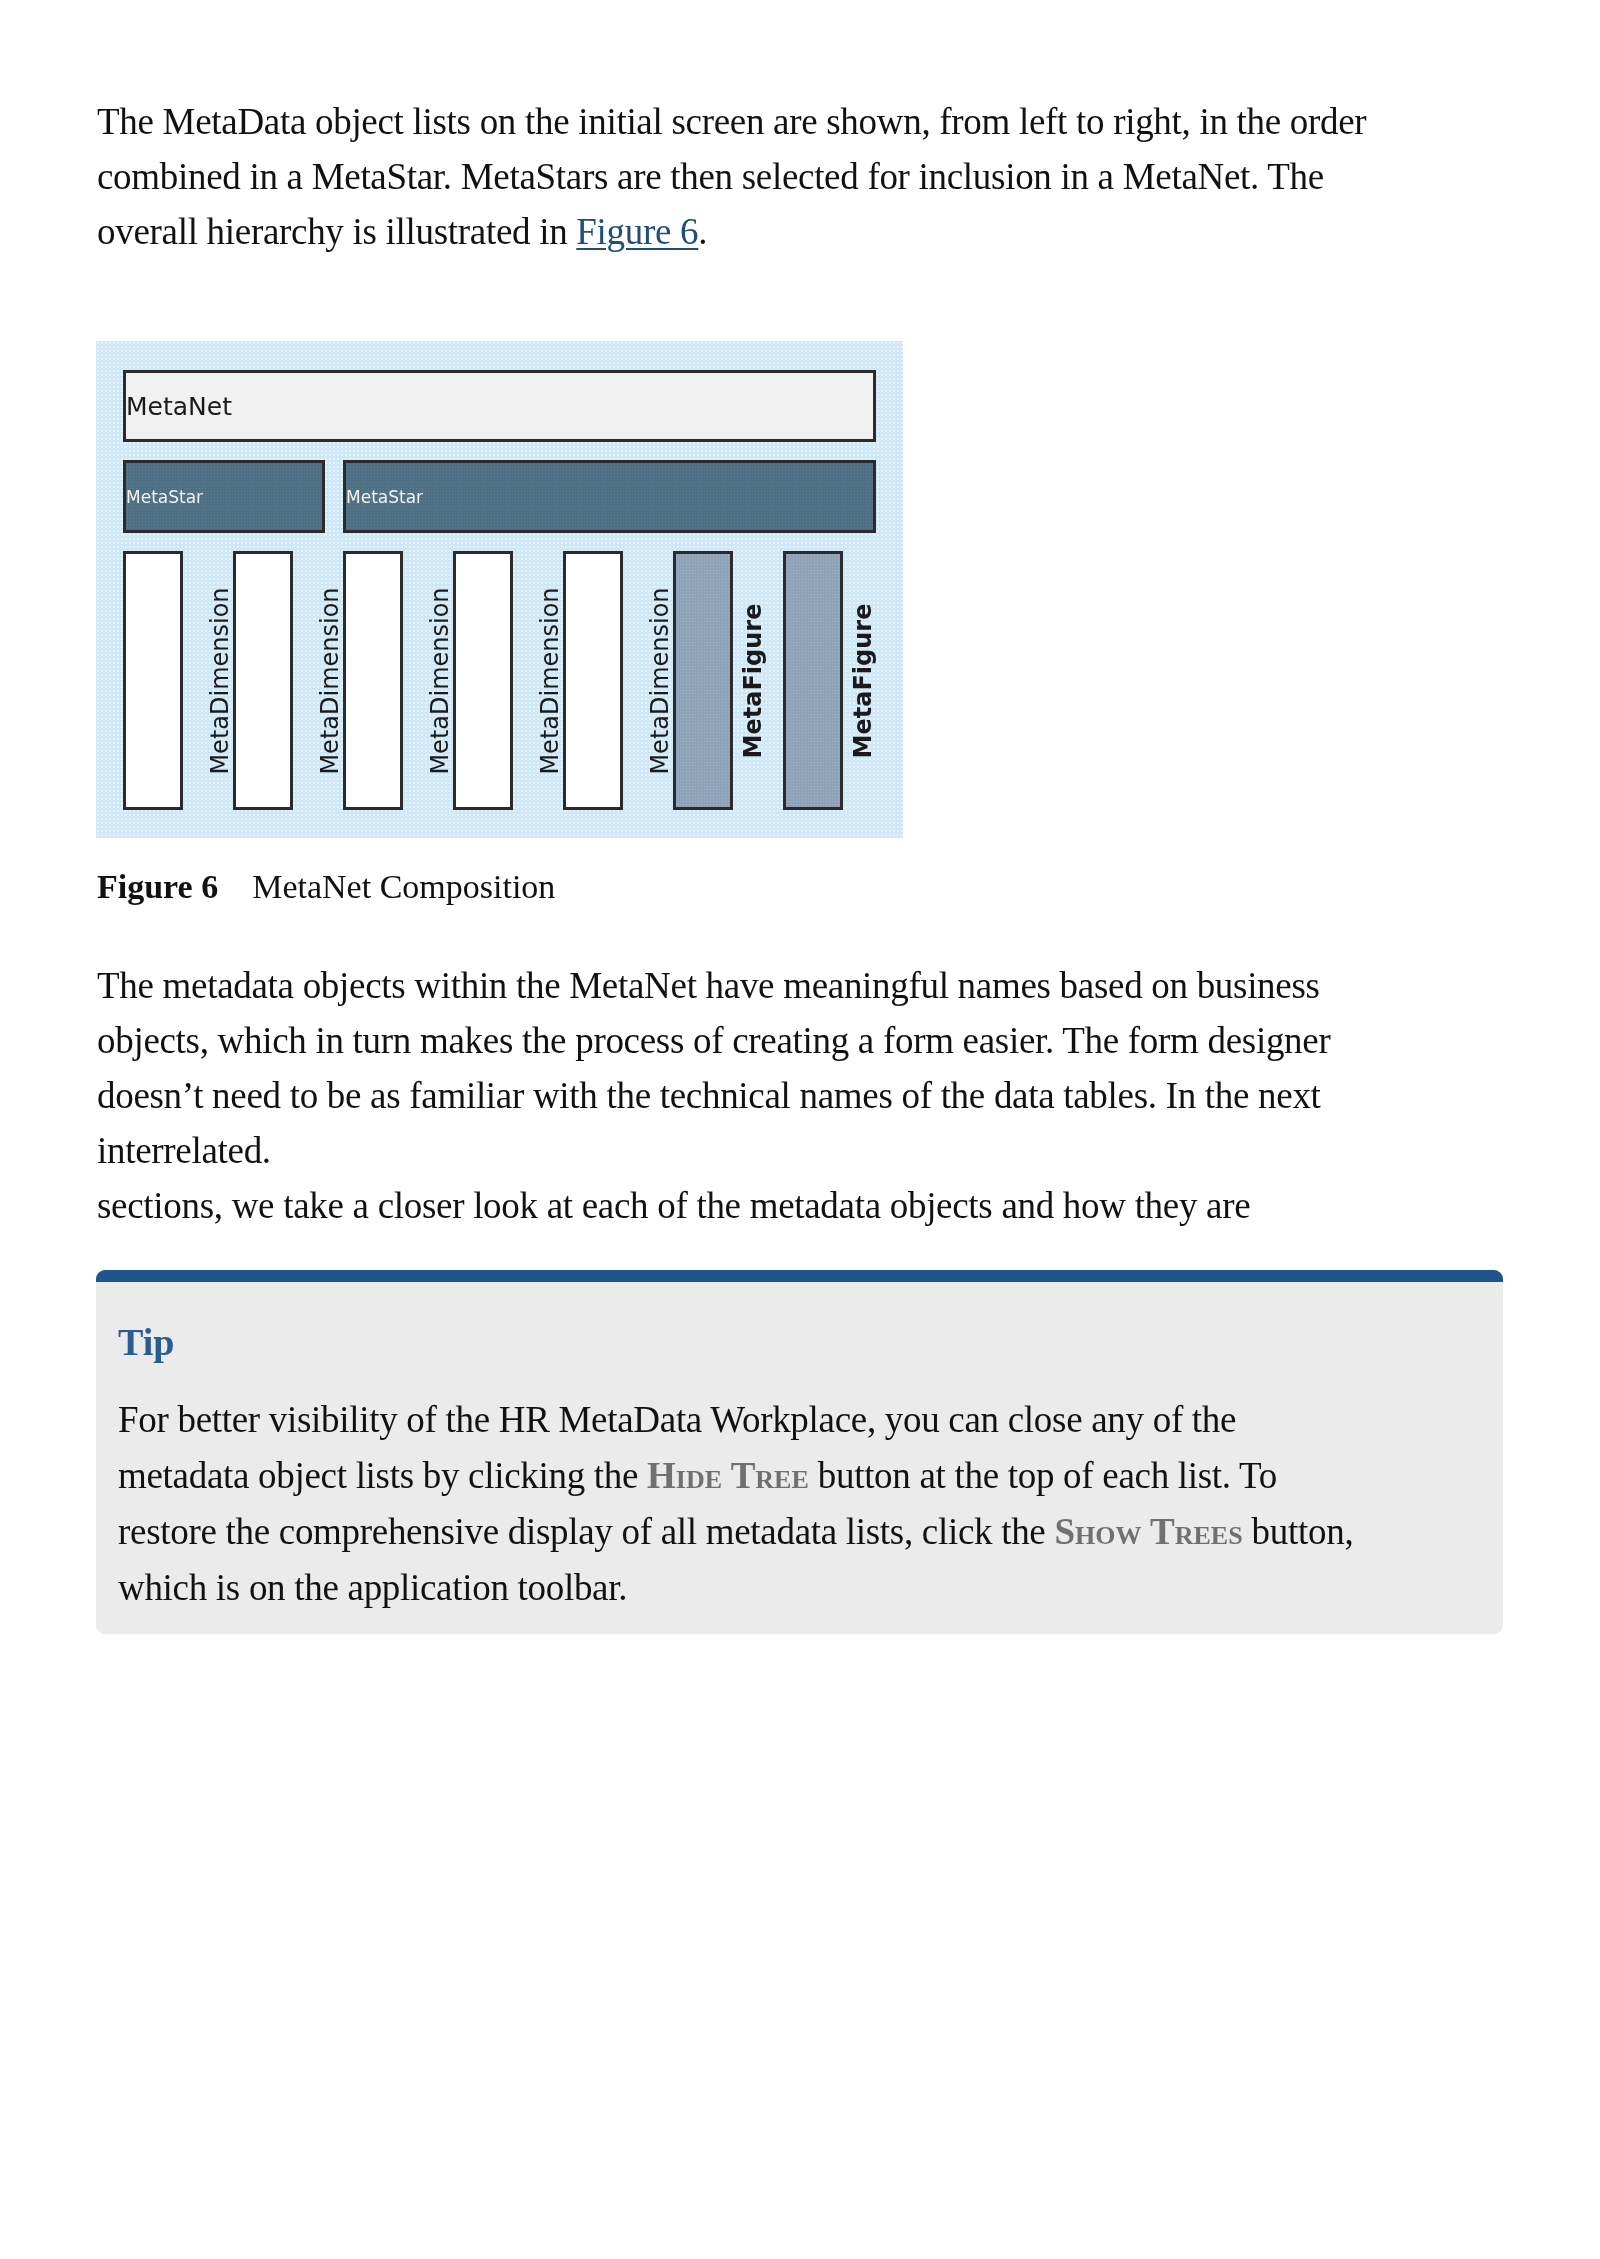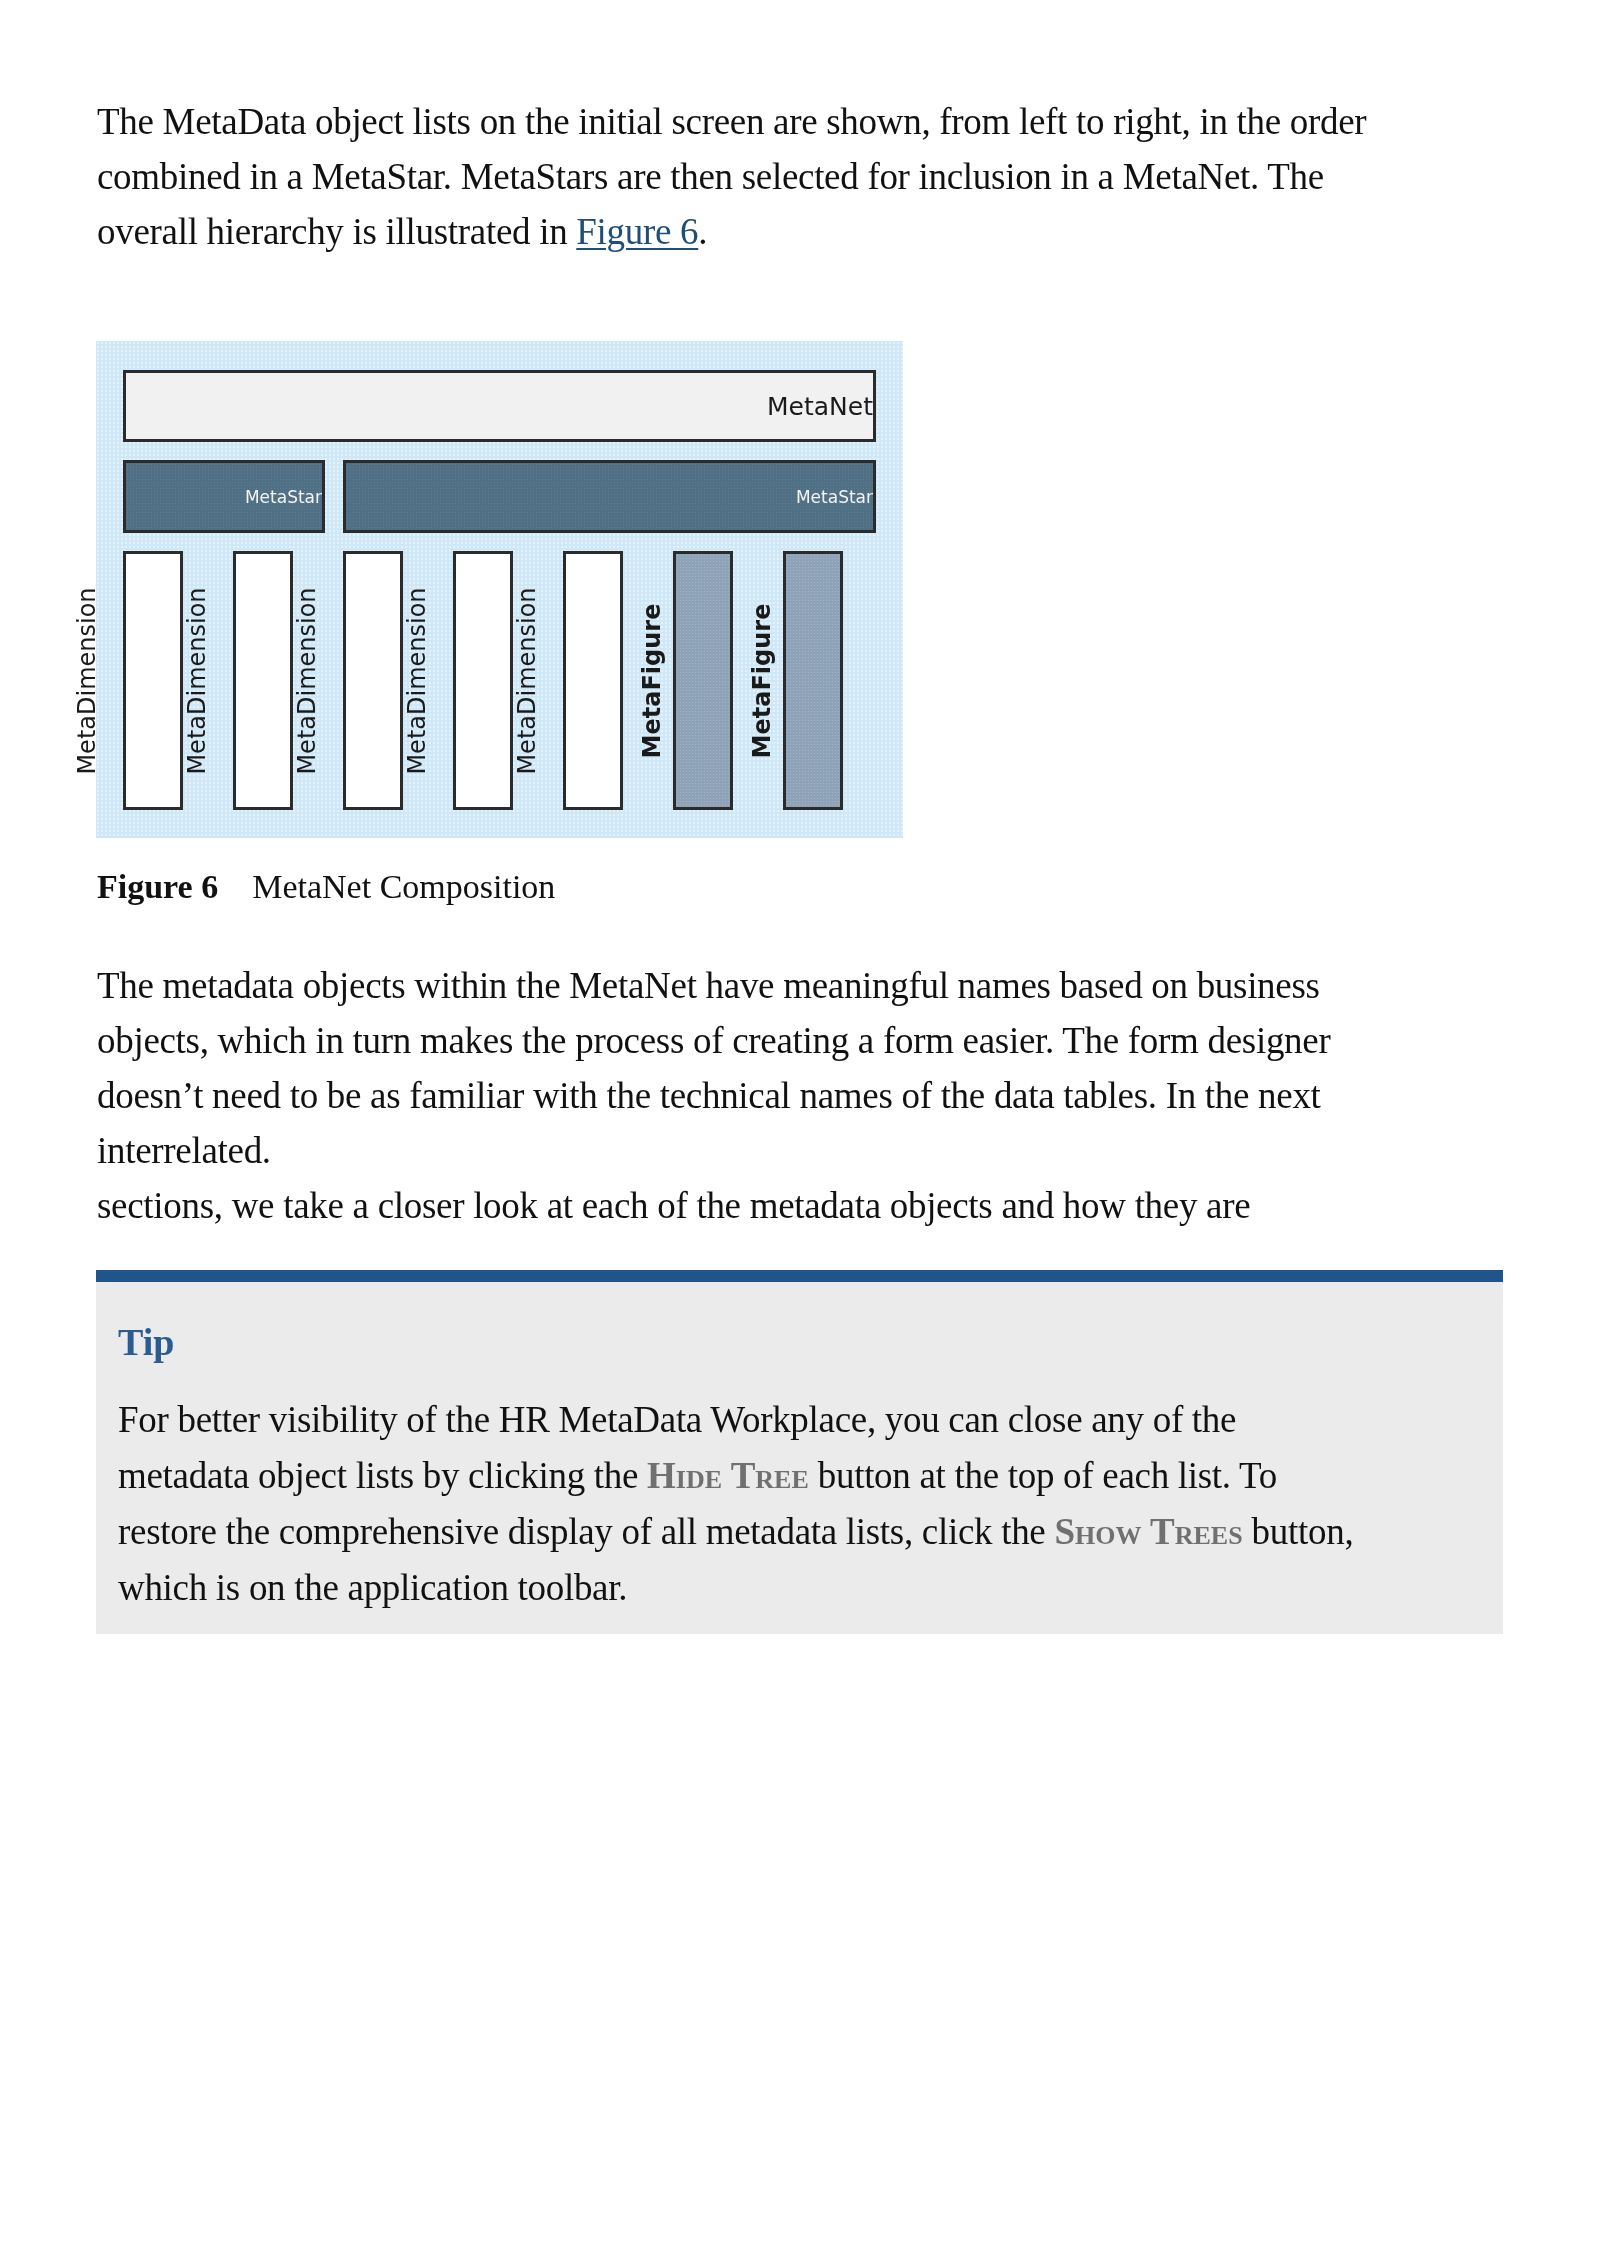--- a/index.html
+++ b/index.html
@@ -49,22 +49,21 @@
         radial-gradient(rgba(255,255,255,0.45) 1px, transparent 1px);
       background-size: 4px 4px;
     }
     .dbox {
       position: absolute;
       box-sizing: border-box;
       border: 3px solid #2b2b2b;
       font-family: "DejaVu Sans", "Liberation Sans", sans-serif;
       display: flex;
       align-items: center;
-      justify-content: flex-end;
-      padding-left: 18px;
+      justify-content: flex-start;
     }
     .metanet-box {
       left: 27px;
       top: 29px;
       width: 753px;
       height: 72px;
       background: #f1f1f1;
       color: #1a1a1a;
       font-size: 25px;
     }
@@ -124,20 +123,21 @@
     
     .tip {
       position: absolute;
       left: 96px;
       top: 1270px;
       width: 1407px;
       height: 364px;
       background: #ebebeb;
       border-top: 12px solid #1f558a;
       box-sizing: border-box;
+      border-radius: 9px;
     }
     .tip-title {
       position: absolute;
       left: 22px;
       top: 36px;
       font-size: 38px;
       font-weight: bold;
       color: #2a5c91;
       line-height: 48px;
     }

